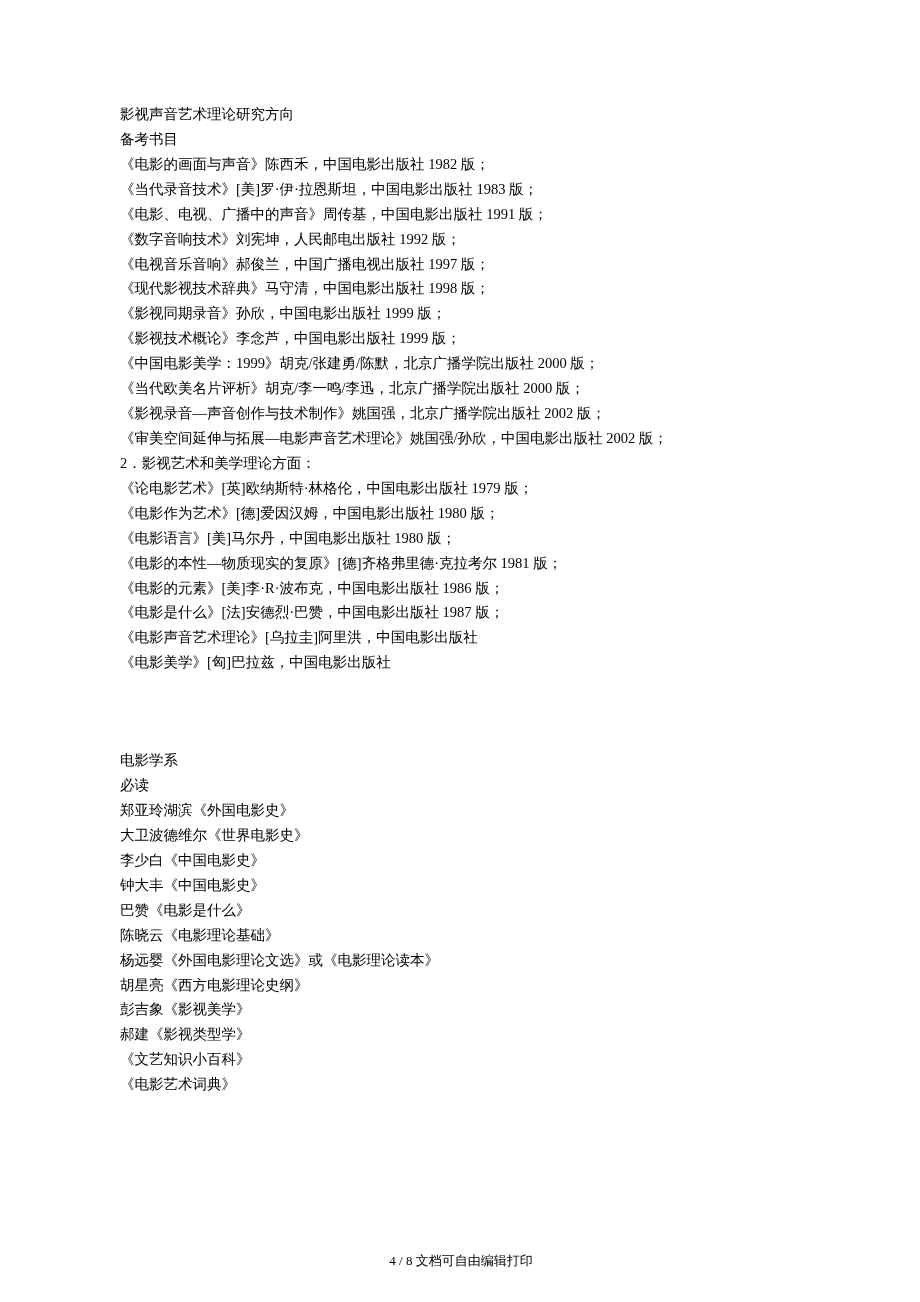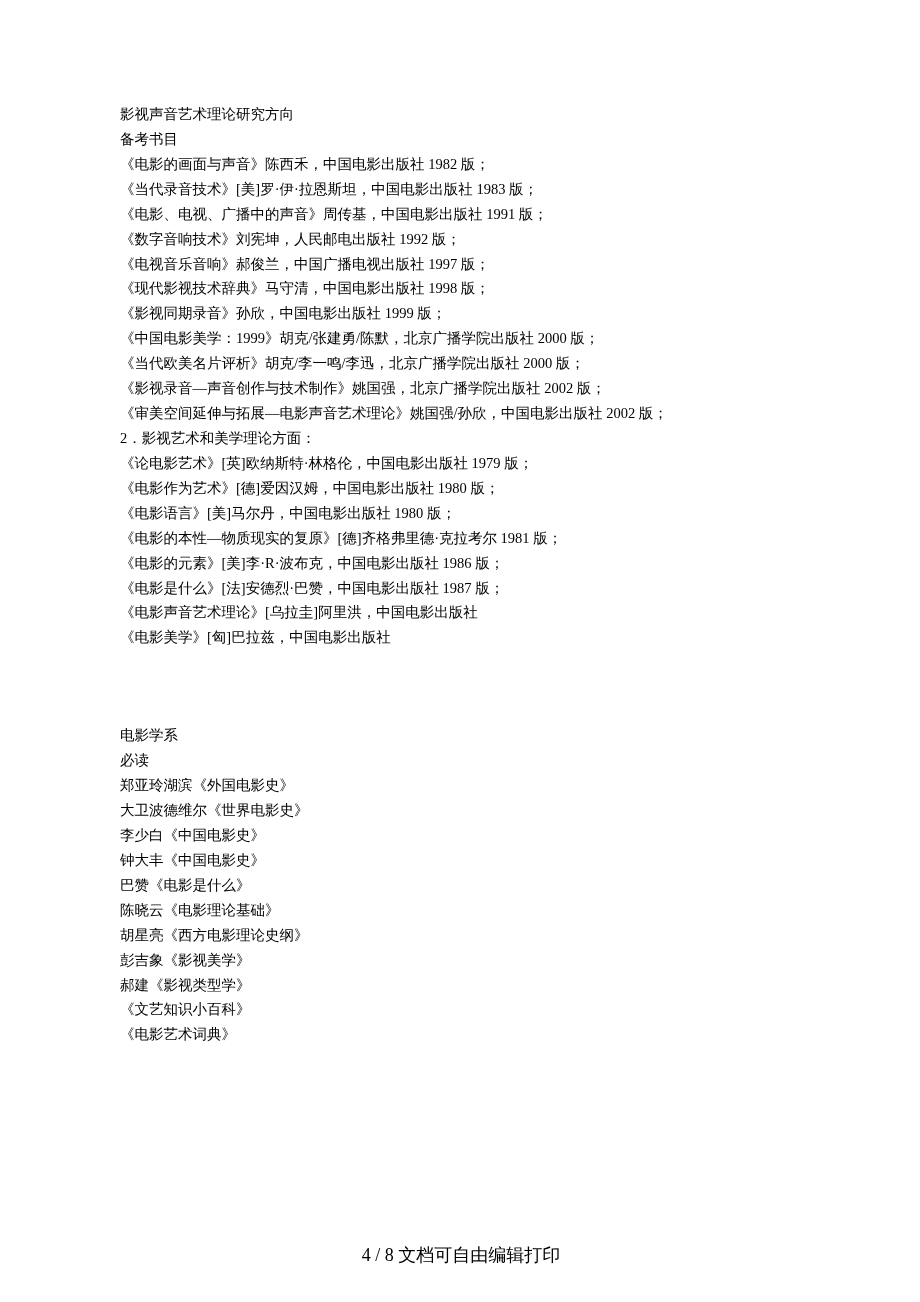--- a/index.html
+++ b/index.html
@@ -25,39 +25,40 @@
     }
     .big-spacer {
       height: 72px;
     }
     .footer {
       position: absolute;
       bottom: 30px;
       left: 0;
       width: 920px;
       text-align: center;
-      font-size: 18px;
+      font-size: 13px;
       color: #000;
     }
   </style>
 </head>
 <body>
 
 <div class="content">
 
   <div class="line">影视声音艺术理论研究方向</div>
   <div class="line">备考书目</div>
 
   <div class="line">《电影的画面与声音》陈西禾，中国电影出版社 1982 版；</div>
   <div class="line">《当代录音技术》[美]罗·伊·拉恩斯坦，中国电影出版社 1983 版；</div>
   <div class="line">《电影、电视、广播中的声音》周传基，中国电影出版社 1991 版；</div>
   <div class="line">《数字音响技术》刘宪坤，人民邮电出版社 1992 版；</div>
   <div class="line">《电视音乐音响》郝俊兰，中国广播电视出版社 1997 版；</div>
   <div class="line">《现代影视技术辞典》马守清，中国电影出版社 1998 版；</div>
   <div class="line">《影视同期录音》孙欣，中国电影出版社 1999 版；</div>
+  <div class="line">《影视技术概论》李念芦，中国电影出版社 1999 版；</div>
   <div class="line">《中国电影美学：1999》胡克/张建勇/陈默，北京广播学院出版社 2000 版；</div>
   <div class="line">《当代欧美名片评析》胡克/李一鸣/李迅，北京广播学院出版社 2000 版；</div>
   <div class="line">《影视录音—声音创作与技术制作》姚国强，北京广播学院出版社 2002 版；</div>
   <div class="line">《审美空间延伸与拓展—电影声音艺术理论》姚国强/孙欣，中国电影出版社 2002 版；</div>
 
   <div class="line">2．影视艺术和美学理论方面：</div>
   <div class="line">《论电影艺术》[英]欧纳斯特·林格伦，中国电影出版社 1979 版；</div>
   <div class="line">《电影作为艺术》[德]爱因汉姆，中国电影出版社 1980 版；</div>
   <div class="line">《电影语言》[美]马尔丹，中国电影出版社 1980 版；</div>
   <div class="line">《电影的本性—物质现实的复原》[德]齐格弗里德·克拉考尔 1981 版；</div>
@@ -69,20 +70,21 @@
   <div class="big-spacer"></div>
 
   <div class="line">电影学系</div>
   <div class="line">必读</div>
   <div class="line">郑亚玲湖滨《外国电影史》</div>
   <div class="line">大卫波德维尔《世界电影史》</div>
   <div class="line">李少白《中国电影史》</div>
   <div class="line">钟大丰《中国电影史》</div>
   <div class="line">巴赞《电影是什么》</div>
   <div class="line">陈晓云《电影理论基础》</div>
+  <div class="line">杨远婴《外国电影理论文选》或《电影理论读本》</div>
   <div class="line">胡星亮《西方电影理论史纲》</div>
   <div class="line">彭吉象《影视美学》</div>
   <div class="line">郝建《影视类型学》</div>
   <div class="line">《文艺知识小百科》</div>
   <div class="line">《电影艺术词典》</div>
 
 </div>
 
 <div class="footer">4 / 8 文档可自由编辑打印</div>
 

